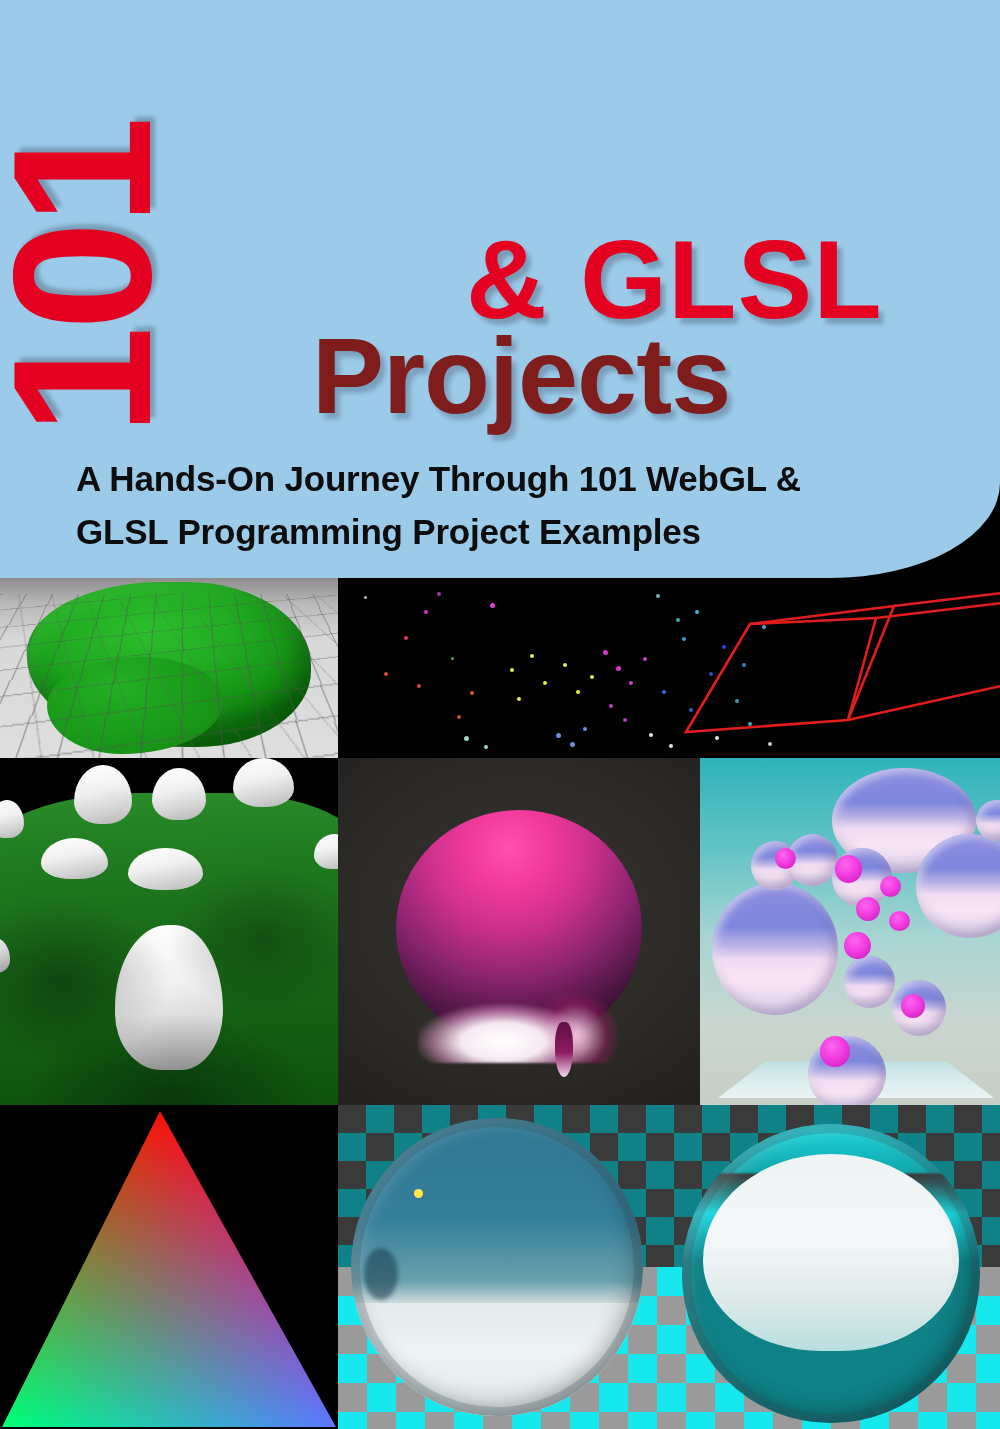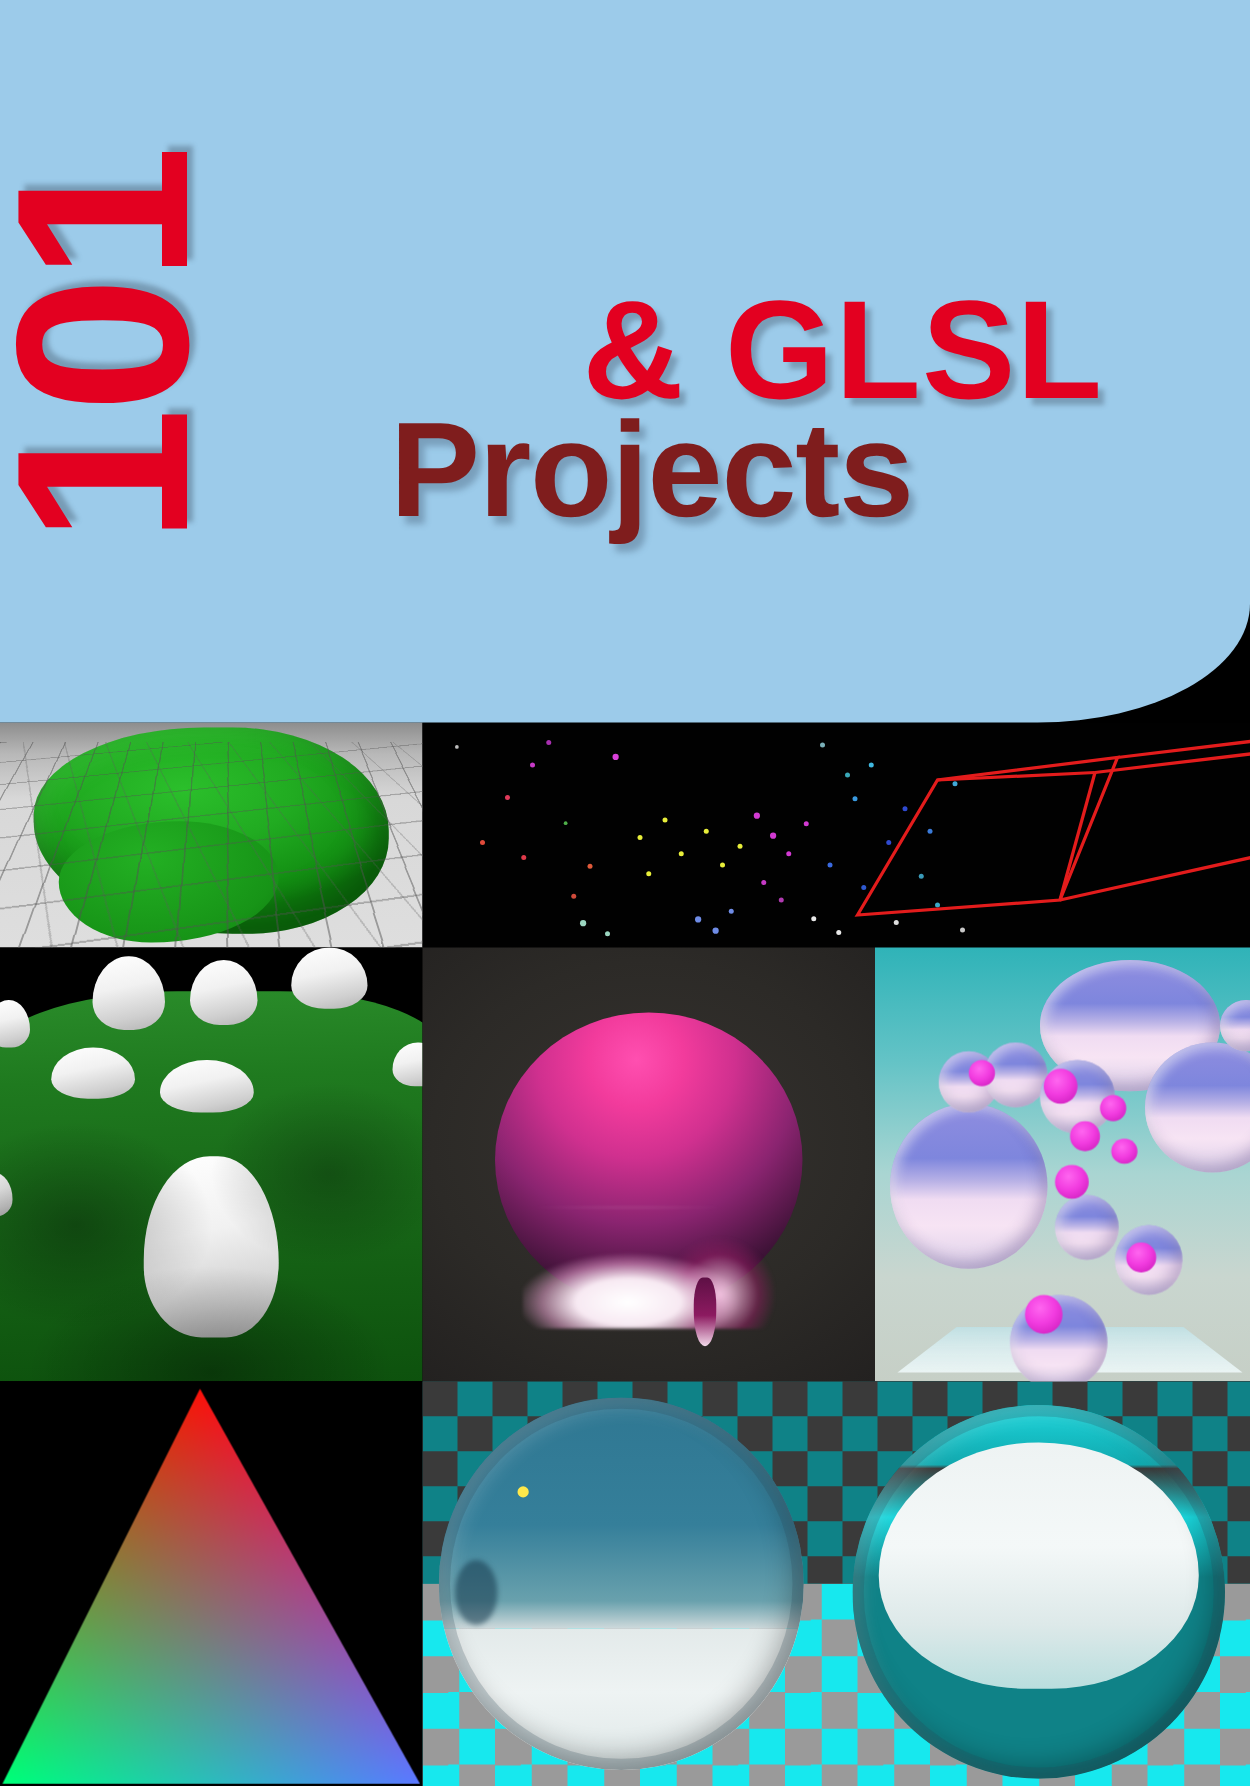--- a/index.html
+++ b/index.html
@@ -423,16 +423,20 @@
         <div class="gb-rim"></div>
       </div>
     </div>
   </div>
 
   <div class="header">
     <div class="title-block">
       <div class="num101">101</div>
       <div class="glsl">&amp; GLSL</div>
       <div class="projects">Projects</div>
+      <div class="subtitle">
+        <span class="ln">A Hands-On Journey Through 101 WebGL &amp;</span>
+        <span class="ln">GLSL Programming Project Examples</span>
+      </div>
     </div>
   </div>
 
 </div>
 
 </body></html>

